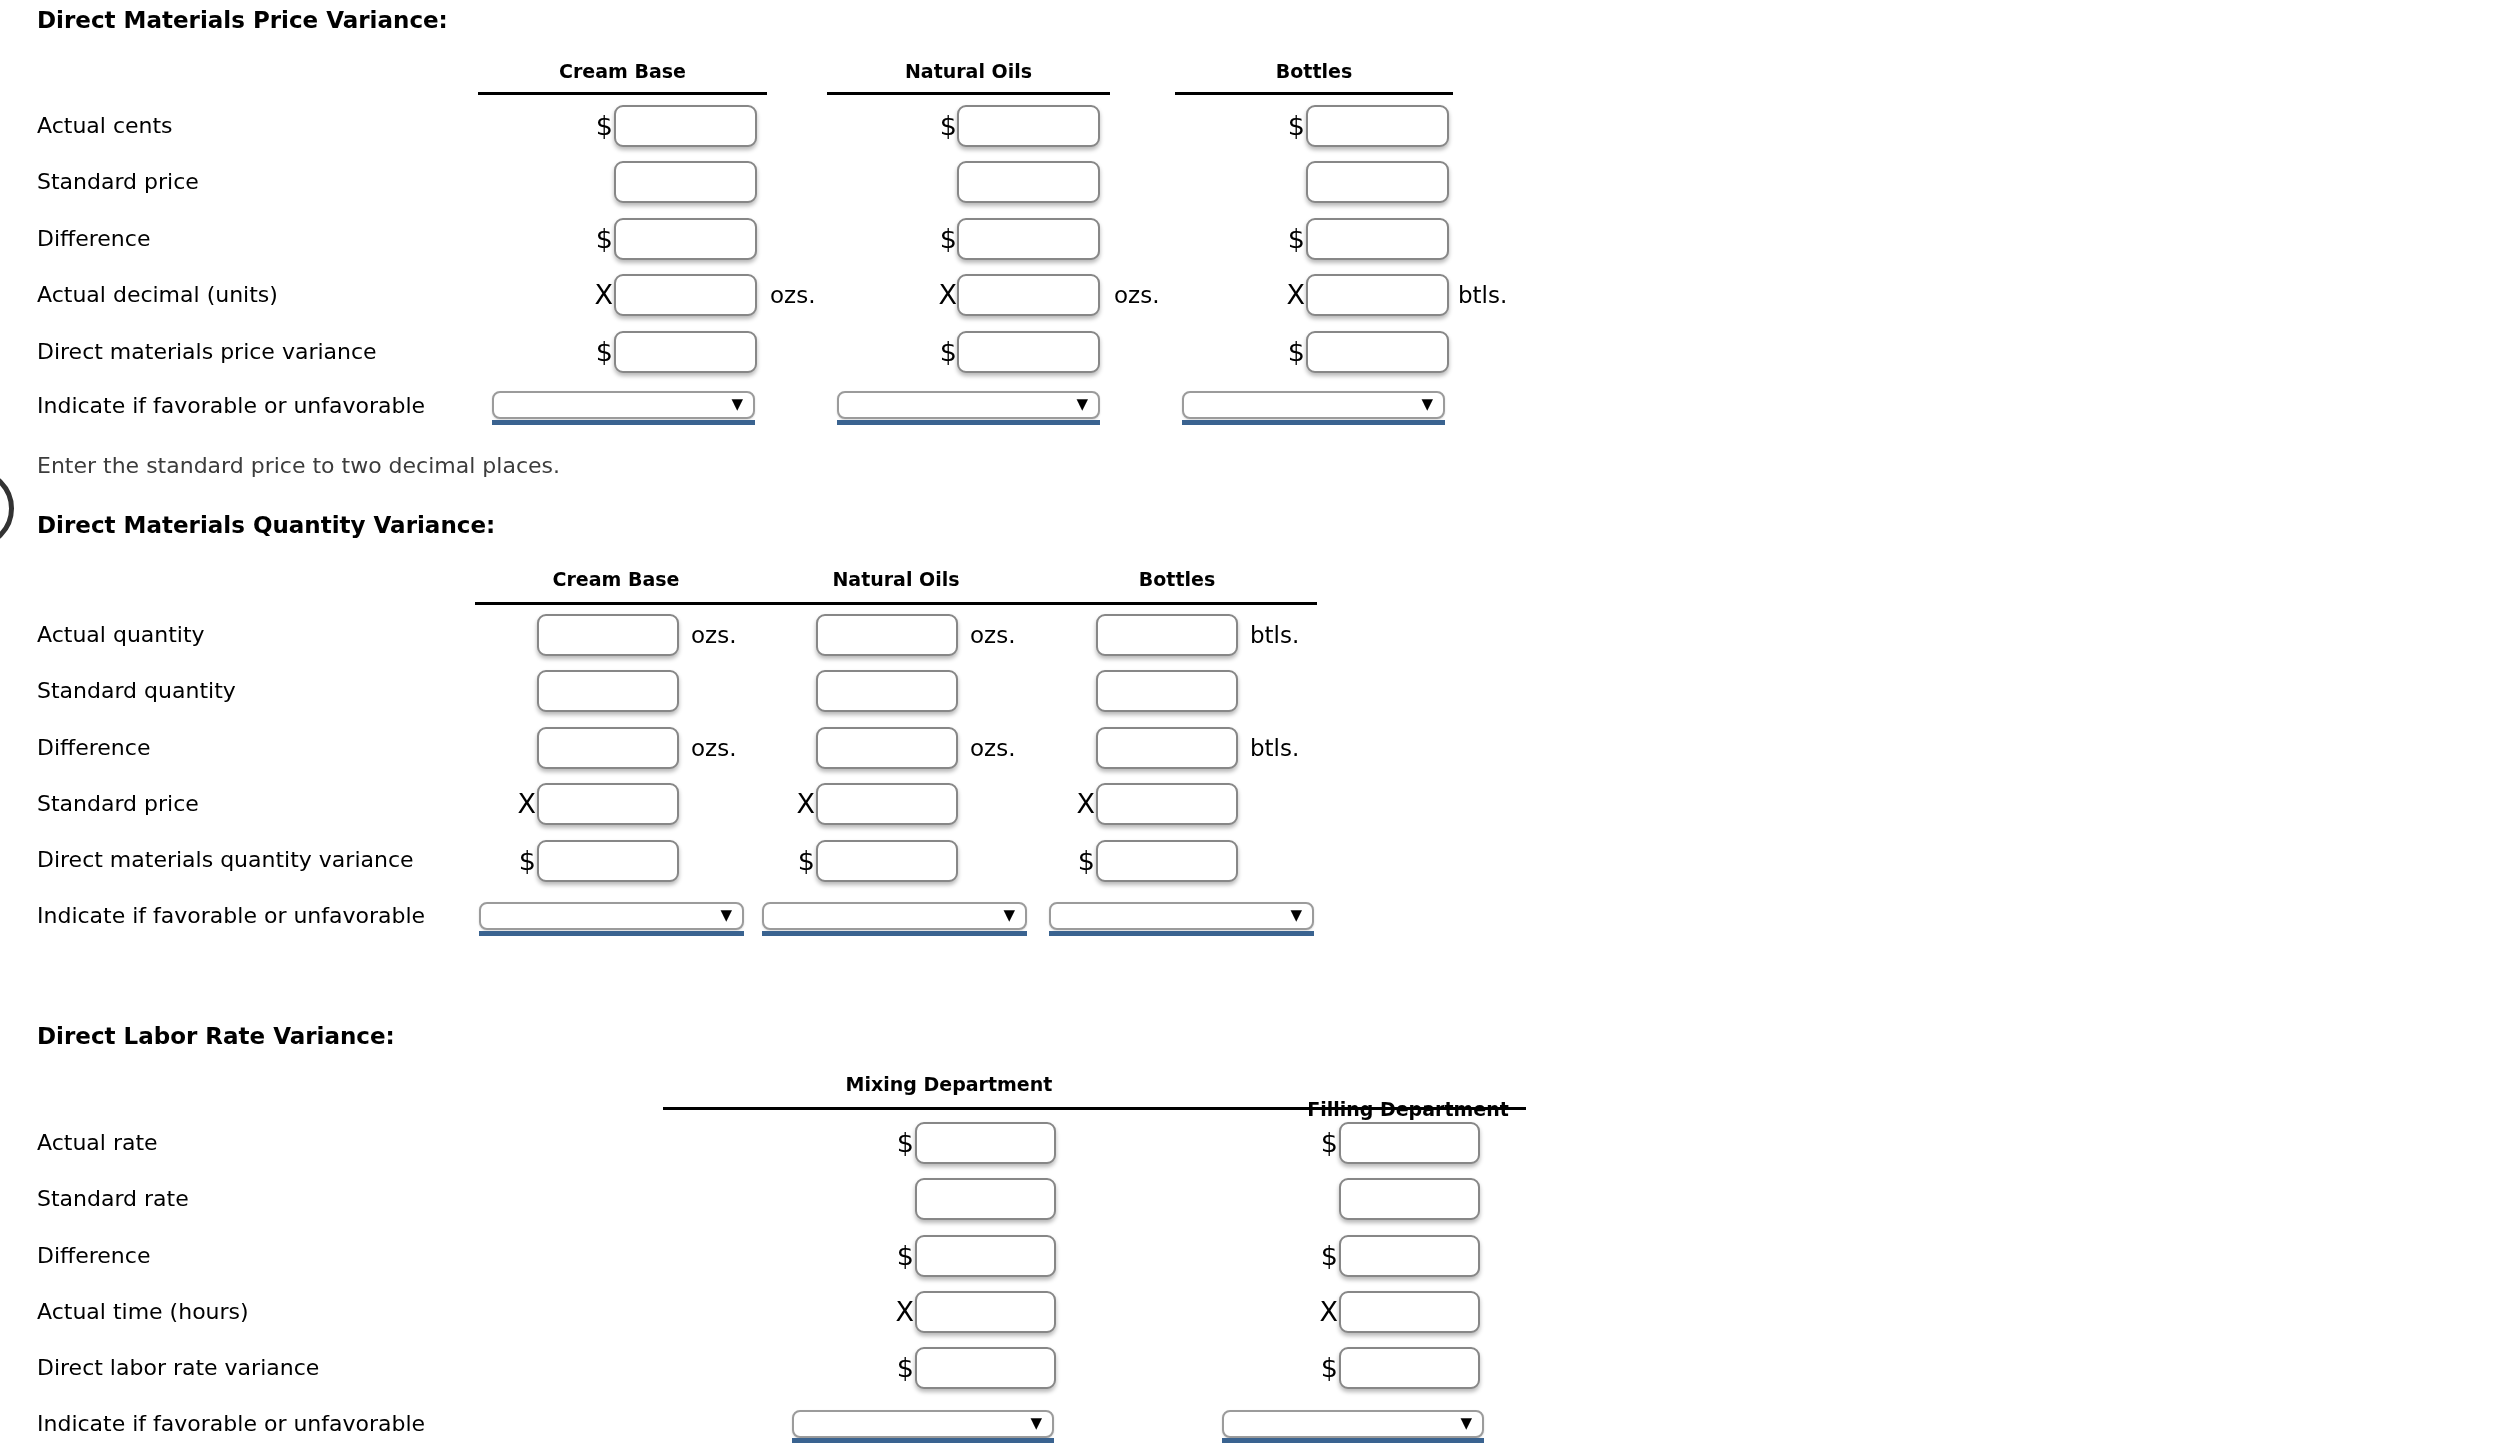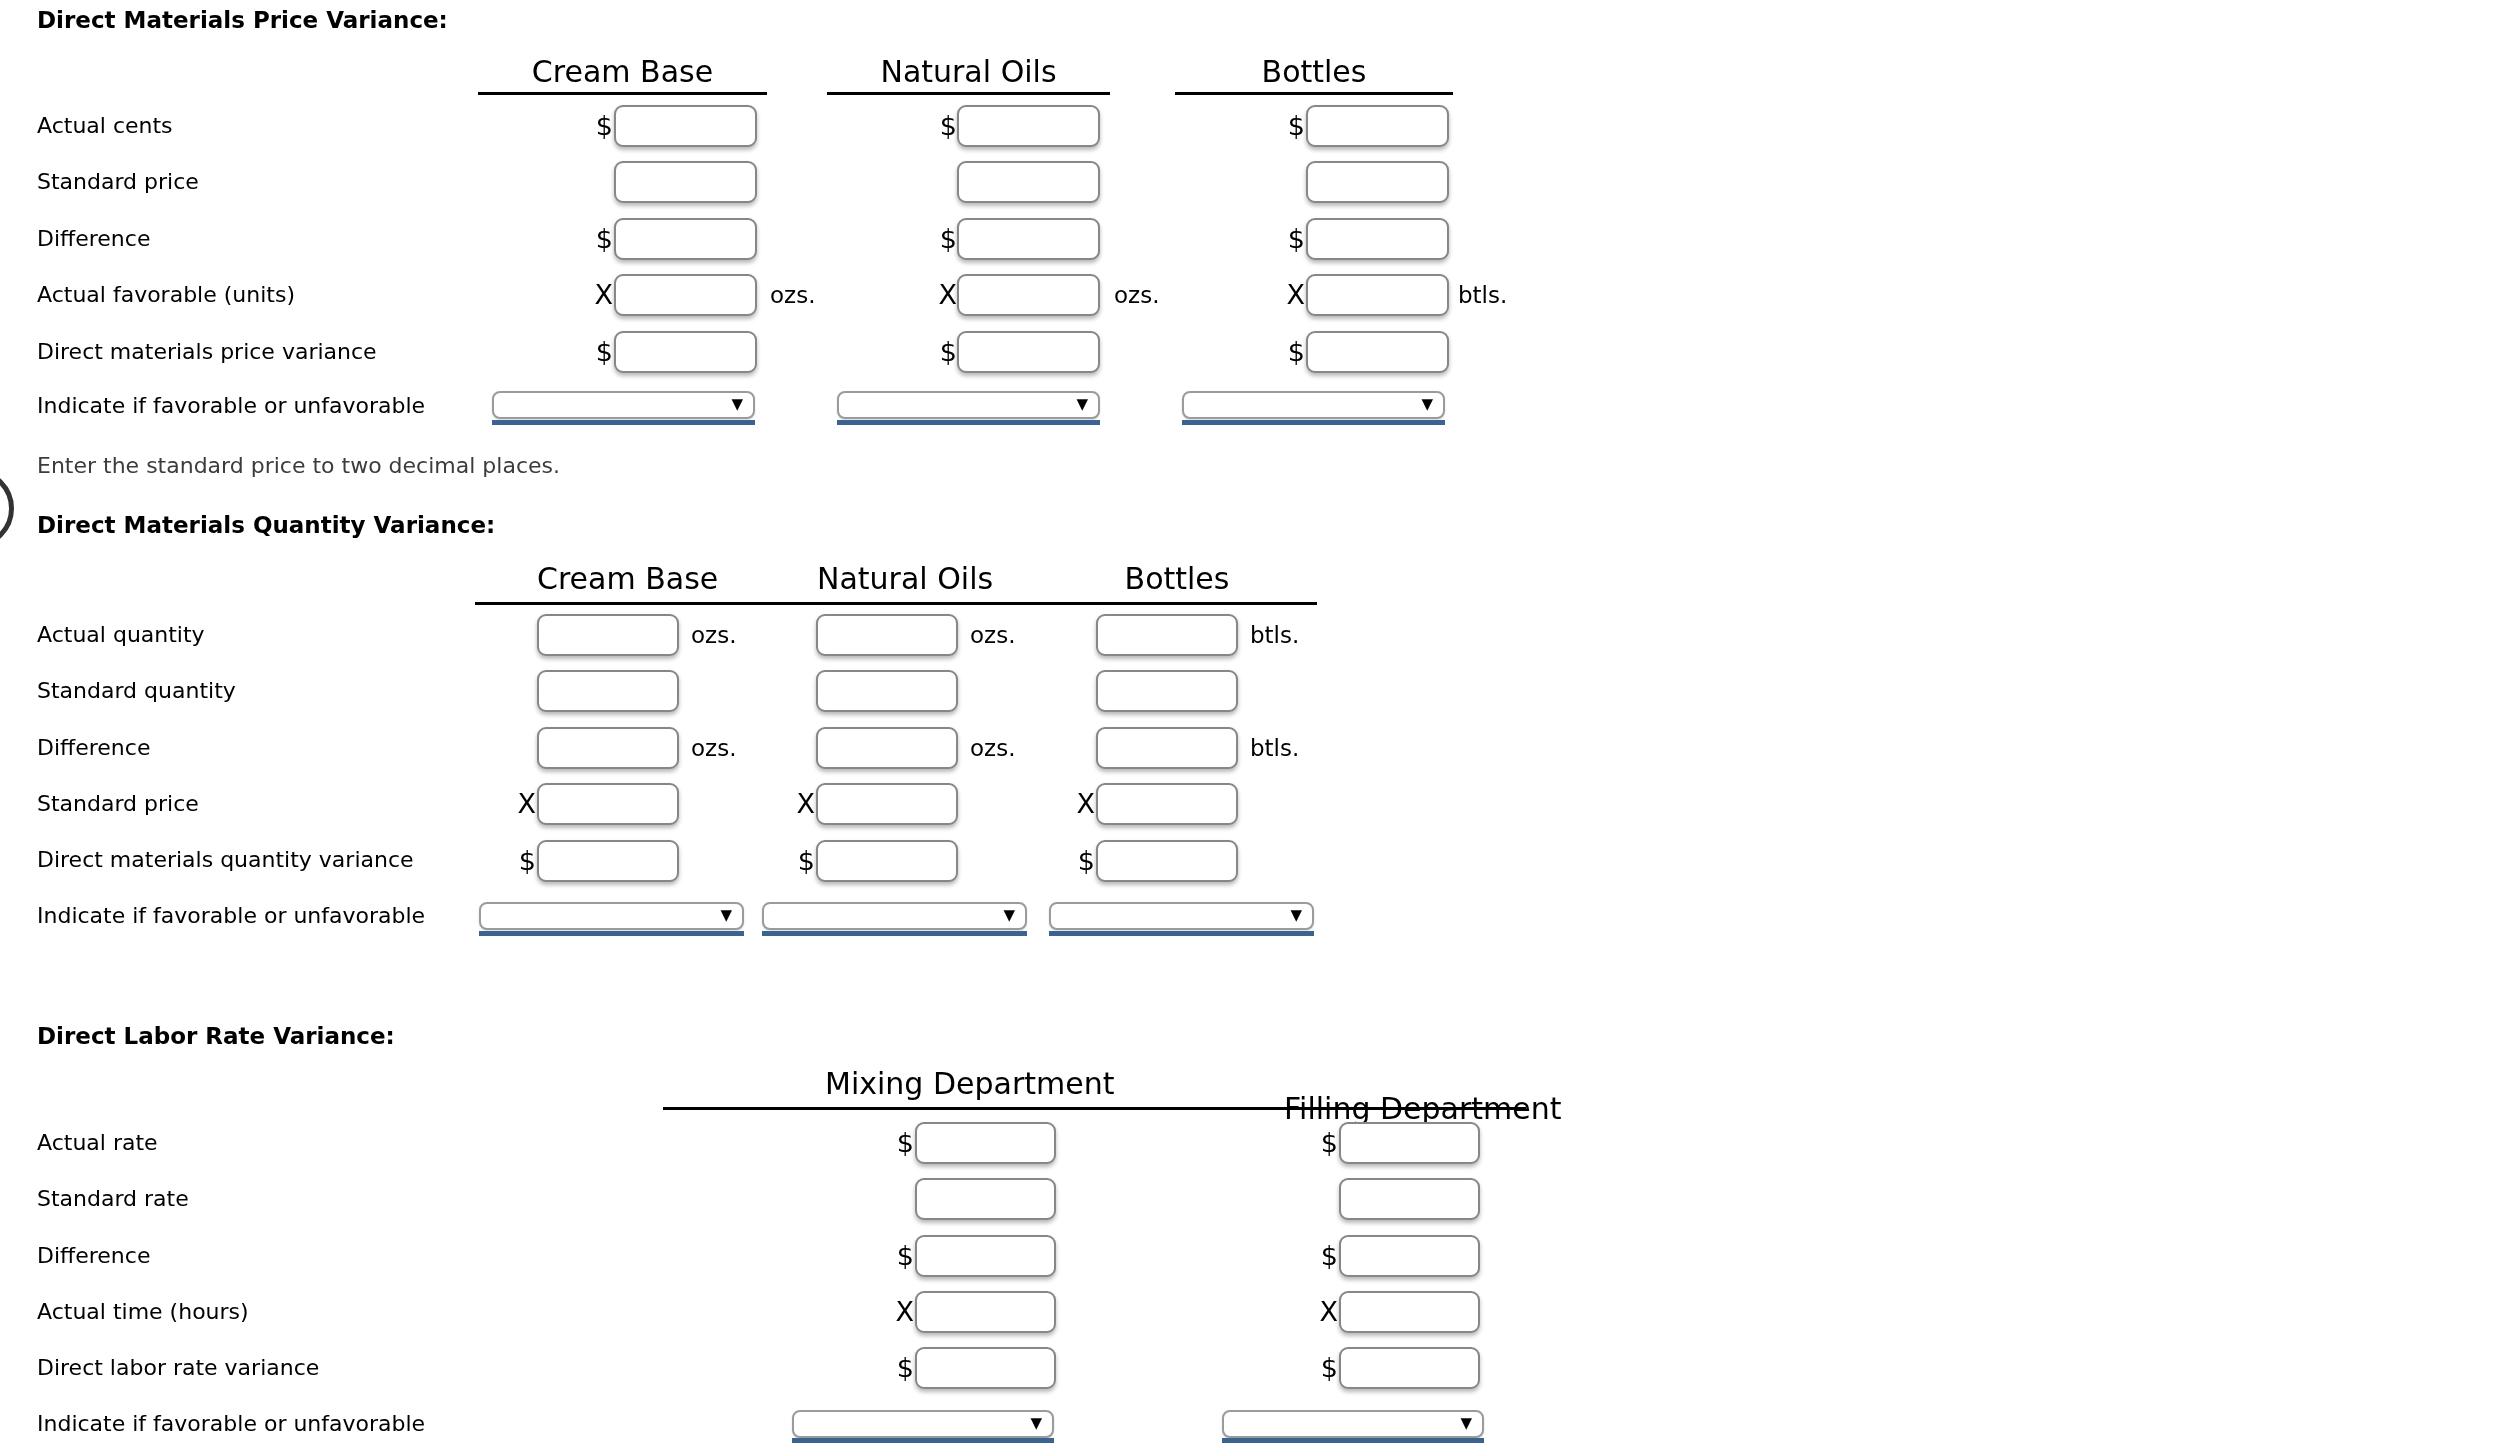--- a/index.html
+++ b/index.html
@@ -21,21 +21,21 @@
   }
   .instr{
     position:absolute;font-size:22px;line-height:30px;white-space:nowrap;
   }
   .instr .num{font-weight:bold;margin-right:14px;}
   .instr .bold{font-weight:bold;}
   .lbl{
     position:absolute;font-size:22px;line-height:30px;white-space:nowrap;
   }
   .hdr{
-    position:absolute;font-size:30px;font-weight:normal;line-height:43px;
+    position:absolute;font-size:19px;font-weight:bold;line-height:43px;
     text-align:center;white-space:nowrap;
   }
   .rule{position:absolute;height:3px;background:#000;}
   .box{
     position:absolute;width:143px;height:42px;box-sizing:border-box;
     border:2px solid #878787;border-radius:9px;background:#fff;
     box-shadow:0 3px 4px rgba(0,0,0,0.28);
     font-family:inherit;font-size:24px;color:#000;padding:0 8px;outline:none;
   }
   .pre{
@@ -88,21 +88,21 @@
   <input class="box" style="left: 1306px; top: 161px;">
 
   <div class="lbl" style="left:37px;top:224px;">Difference</div>
   <span class="pre" style="left:569px;top:222px;">$</span>
   <input class="box" style="left: 614px; top: 218px;">
   <span class="pre" style="left:913px;top:222px;">$</span>
   <input class="box" style="left: 957px; top: 218px;">
   <span class="pre" style="left:1261px;top:222px;">$</span>
   <input class="box" style="left: 1306px; top: 218px;">
 
-  <div class="lbl" style="left:37px;top:280px;">Actual favorable (units)</div>
+  <div class="lbl" style="left:37px;top:280px;">Actual decimal (units)</div>
   <span class="pre" style="left:569px;top:278px;">X</span>
   <input class="box" style="left: 614px; top: 274px;">
   <span class="suf" style="left:770px;top:280px;">ozs.</span>
   <span class="pre" style="left:913px;top:278px;">X</span>
   <input class="box" style="left: 957px; top: 274px;">
   <span class="suf" style="left:1114px;top:280px;">ozs.</span>
   <span class="pre" style="left:1261px;top:278px;">X</span>
   <input class="box" style="left: 1306px; top: 274px;">
   <span class="suf" style="left:1458px;top:280px;">btls.</span>
 

